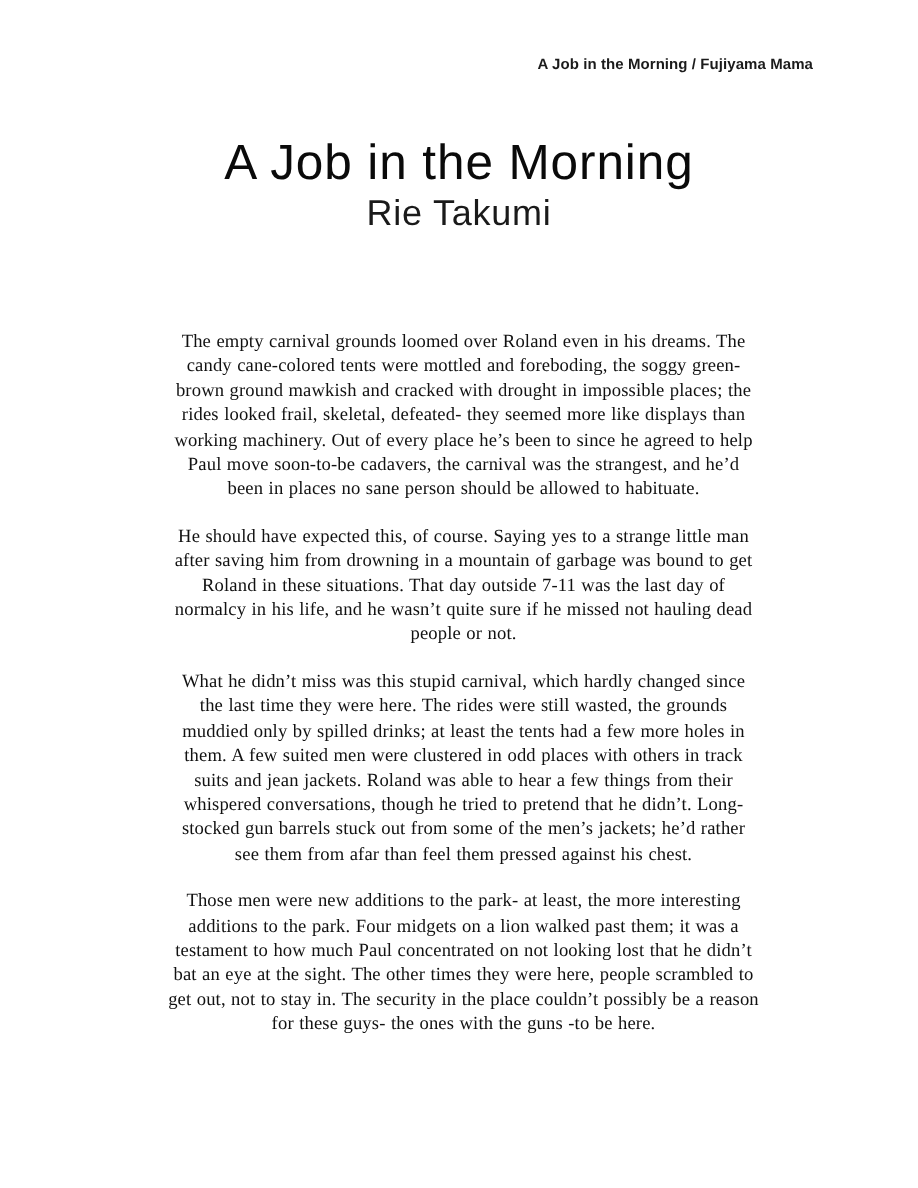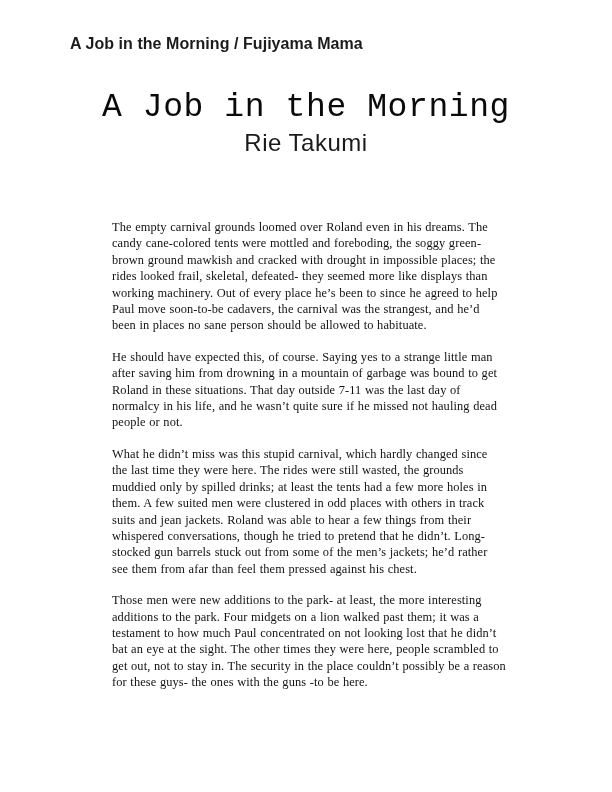--- a/index.html
+++ b/index.html
@@ -22,41 +22,41 @@
     inset: 0;
     background: #ffffff;
   }
 
   
   .header {
     position: absolute;
     top: 34px;
     left: 70px;
     right: 70px;
-    text-align: left;
+    text-align: right;
     font-family: "Liberation Sans", "DejaVu Sans", sans-serif;
     font-weight: bold;
-    font-size: 16px;
+    font-size: 10px;
     line-height: 19px;
     letter-spacing: 0.05px;
     color: #1b1b1b;
   }
   .header-line-1 { display: block; }
   .header-line-2 { display: block; }
 
   
   .title-block {
     position: absolute;
     top: 88px;
     left: 0;
     right: 0;
     text-align: center;
   }
   .doc-title {
-    font-family: Liberation Mono, monospace;
+    font-family: Liberation Sans, sans-serif;
     font-weight: normal;
     font-size: 33px;
     line-height: 40px;
     letter-spacing: 0.6px;
     color: #0a0a0a;
     margin: 0;
   }
   .doc-author {
     font-family: Liberation Sans, sans-serif;
     font-weight: normal;
@@ -72,21 +72,21 @@
     position: absolute;
     top: 219px;
     left: 112px;
     width: 394px;
   }
   .body-text p {
     margin: 0 0 15px 0;
     font-family: "Liberation Serif", "DejaVu Serif", serif;
     font-size: 12.4px;
     line-height: 16.4px;
-    text-align: left;
+    text-align: center;
     letter-spacing: 0.1px;
     color: #111111;
     word-spacing: 0.4px;
   }
   .body-text p:last-child { margin-bottom: 0; }
 </style>
 </head>
 <body>
 
 <div class="page">

